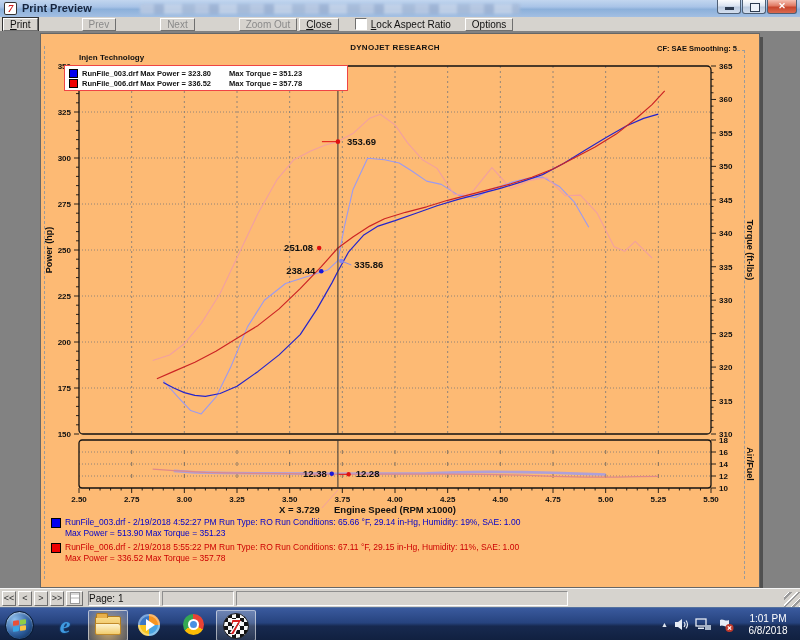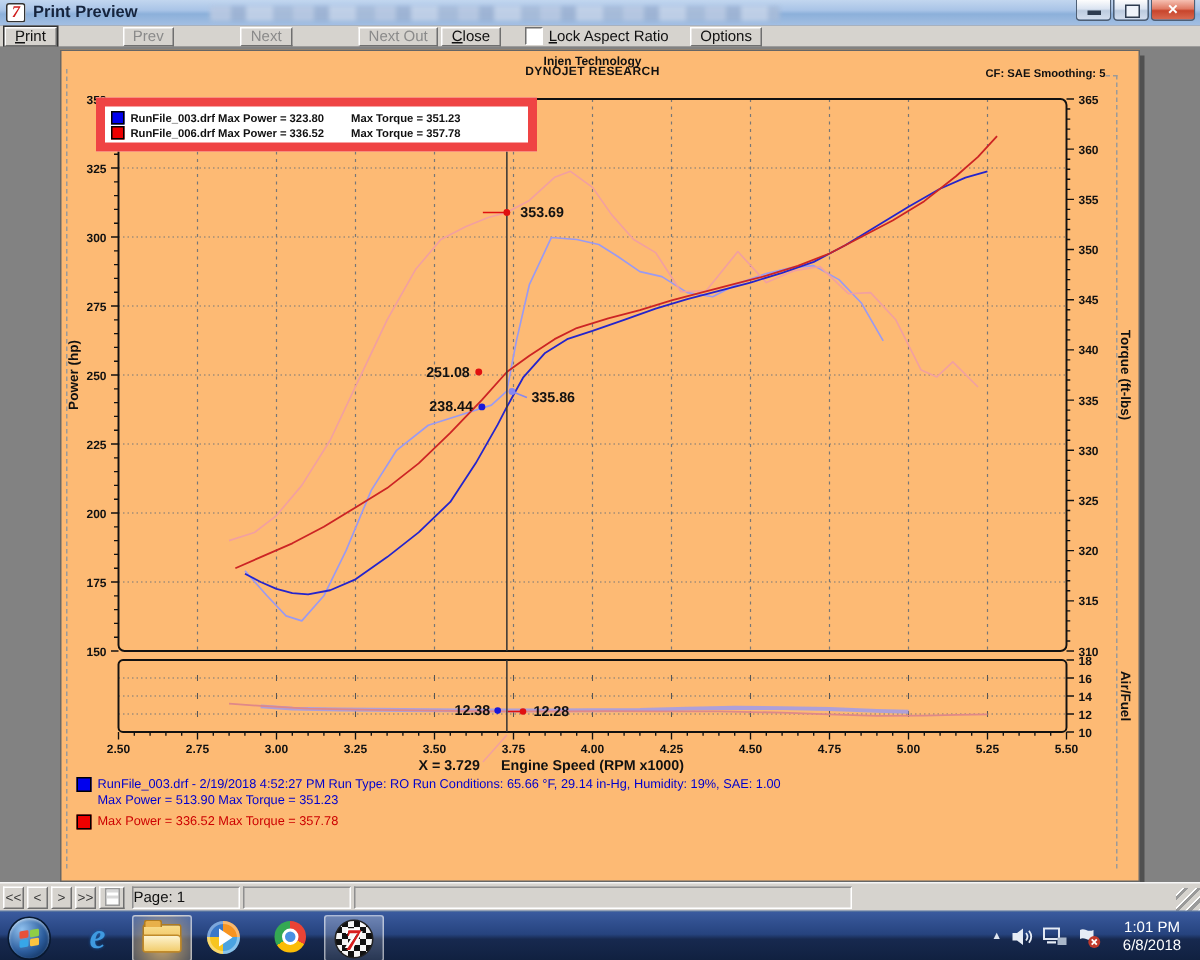--- a/index.html
+++ b/index.html
@@ -43,23 +43,23 @@
   
   .workspace{position:absolute;left:0;top:31px;width:800px;height:557px;background:#828282;}
   .page{position:absolute;left:40px;top:2px;width:718px;height:553px;background:#fdba74;
     border:1px solid #666;box-shadow:3px 4px 0 rgba(40,40,40,.55);}
   .margin-line{position:absolute;top:12px;bottom:8px;width:0;border-left:1px dashed #9a9a9a;}
   .margin-line.left{left:3px;}
   .margin-line.right{left:703px;top:16px;}
   .margin-line.right::before{content:"";position:absolute;left:-8px;top:0;width:8px;border-top:1px dashed #9a9a9a;}
   .hdr-title{position:absolute;left:38px;top:9px;width:632px;text-align:center;
     font-size:8px;font-weight:bold;color:#111;letter-spacing:.3px;}
-  .hdr-sub{position:absolute;left:38px;top:2px;width:632px;text-align:center;font-size:8px;font-weight:bold;color:#111;}
+  .hdr-sub{position:absolute;left:38px;top:19px;width:632px;text-align:left;font-size:8px;font-weight:bold;color:#111;}
   .hdr-note{position:absolute;right:22px;top:10px;font-size:7.5px;font-weight:bold;color:#111;}
-  .legend{position:absolute;left:23px;top:31px;width:274px;background:#fff;border:6px solid #ef4444;
+  .legend{position:absolute;left:23px;top:31px;width:274px;background:#fff;border:1px solid #ef4444;
     padding:2px 4px;z-index:5;}
   .lg-row{display:flex;align-items:center;height:10px;gap:4px;}
   .lg-sq{width:7px;height:7px;border:1px solid #000;flex:0 0 auto;}
   .lg-txt{font-size:7.5px;font-weight:bold;color:#111;white-space:nowrap;}
   .lg-txt2{font-size:7.5px;font-weight:bold;color:#111;margin-left:14px;white-space:nowrap;}
   #main-chart{position:absolute;left:0;top:30px;}
   #af-chart{position:absolute;left:0;top:404px;}
   svg text{font-family:"Liberation Sans",sans-serif;fill:#111;}
 
   
@@ -133,21 +133,21 @@
       <button class="wb min"></button>
       <button class="wb max"></button>
       <button class="wb close">✕</button>
     </span>
   </div>
 
   <div class="toolbar">
     <button class="tbtn first fl">Print</button>
     <button class="tbtn disabled">Prev</button>
     <button class="tbtn disabled">Next</button>
-    <button class="tbtn disabled">Next Out</button>
+    <button class="tbtn disabled">Zoom Out</button>
     <button class="tbtn fl">Close</button>
     <span class="chk-wrap">
       <span class="chk"></span>
       <span class="chk-label fl">Lock Aspect Ratio</span>
     </span>
     <button class="tbtn opt">Options</button>
   </div>
 
   <div class="workspace">
     <div class="page">
@@ -490,20 +490,21 @@
         <div class="run-block">
           <span class="run-sq" style="background-color: rgb(0, 0, 238);"></span>
           <div class="run-lines" style="color: rgb(0, 0, 204);">
             <div>RunFile_003.drf - 2/19/2018 4:52:27 PM  Run Type: RO  Run Conditions: 65.66 °F, 29.14 in-Hg,  Humidity:  19%, SAE: 1.00</div>
             <div>Max Power = 513.90  Max Torque = 351.23</div>
           </div>
         </div>
         <div class="run-block">
           <span class="run-sq" style="background-color: rgb(238, 0, 0);"></span>
           <div class="run-lines" style="color: rgb(204, 0, 0);">
+            <div>RunFile_006.drf - 2/19/2018 5:55:22 PM  Run Type: RO  Run Conditions: 67.11 °F, 29.15 in-Hg,  Humidity:  11%, SAE: 1.00</div>
             <div>Max Power = 336.52  Max Torque = 357.78</div>
           </div>
         </div>
       </div>
     </div>
   </div>
 
   <div class="statusbar">
     <button class="nav" style="left:2px">&lt;&lt;</button>
     <button class="nav" style="left:18px">&lt;</button>

